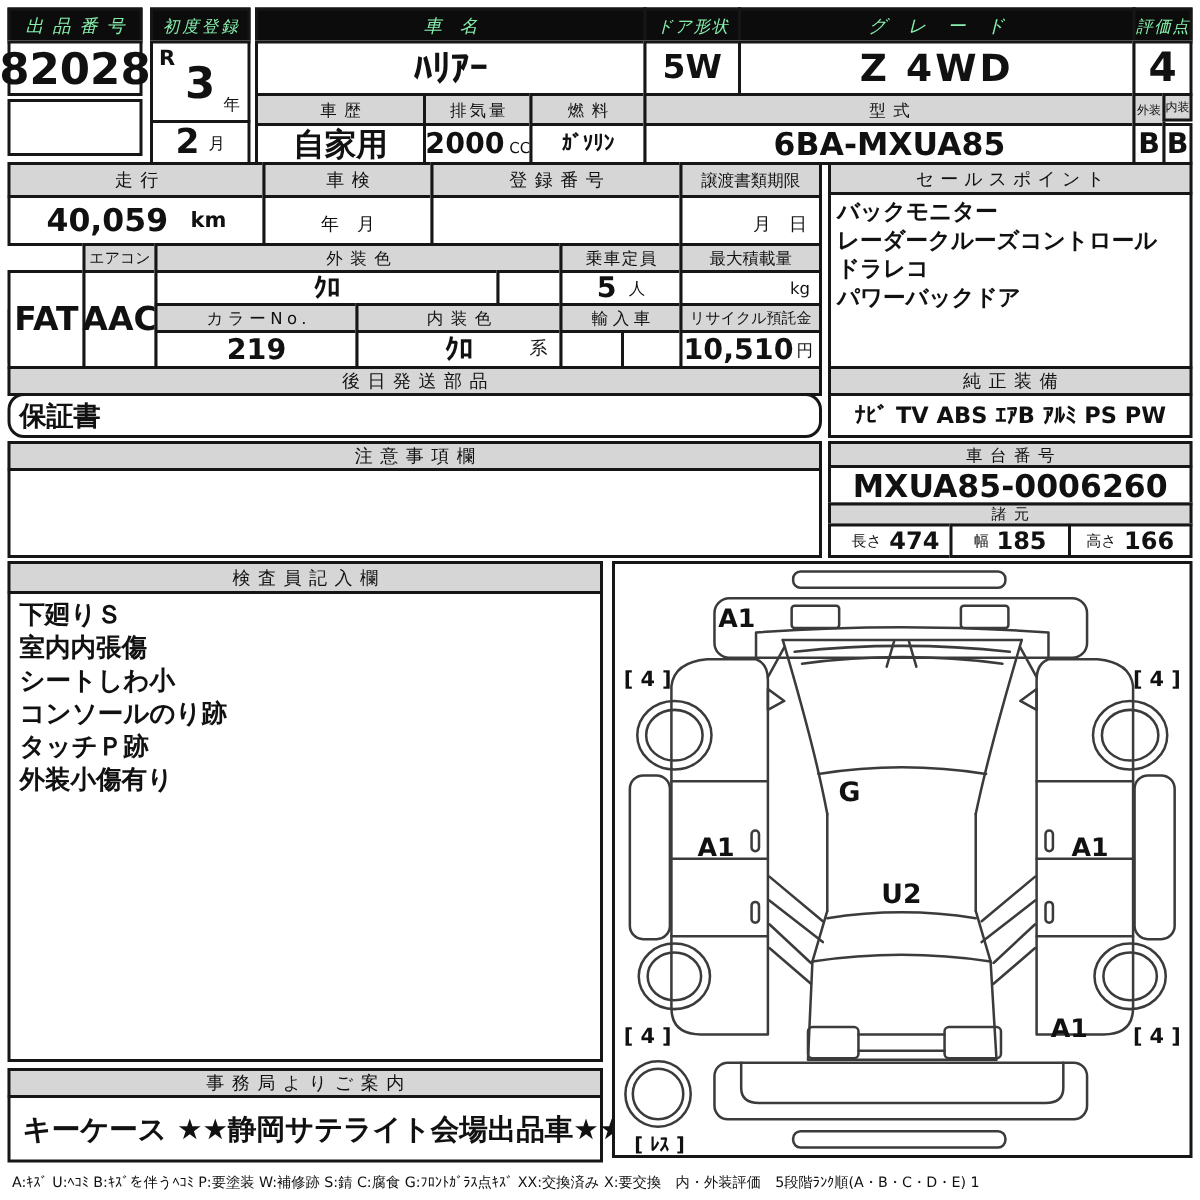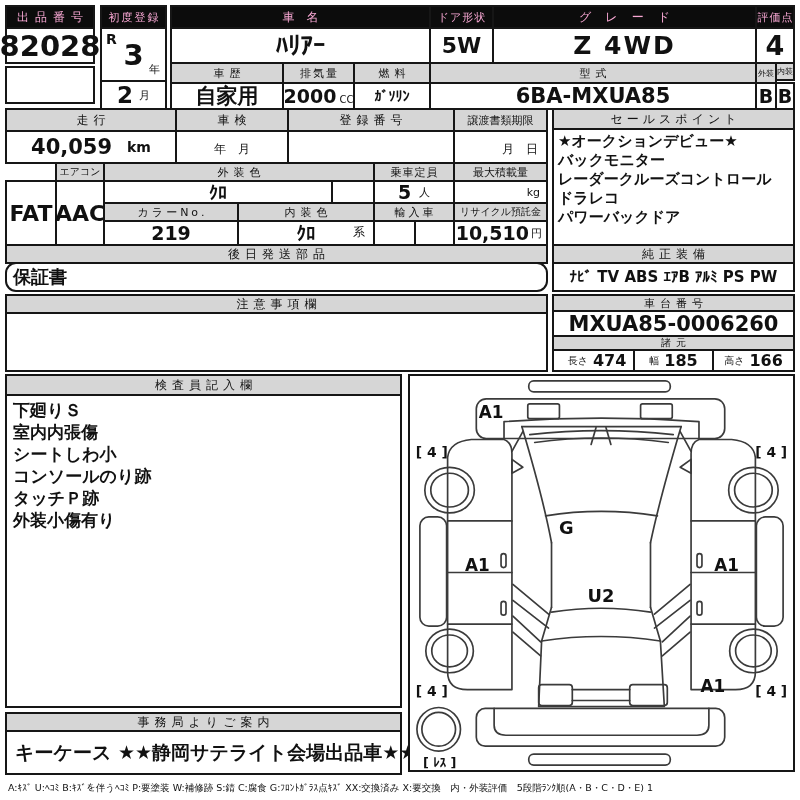--- a/index.html
+++ b/index.html
@@ -1,19 +1,19 @@
 <!DOCTYPE html>
 <html><head>
 <meta charset="utf-8">
 <style>
   html,body{margin:0;padding:0;background:#fff;}
   body{width:800px;height:800px;position:relative;font-family:"DejaVu Sans",sans-serif;color:#111;}
   .cell{position:absolute;box-sizing:border-box;border:2px solid #161616;background:#fff;
         display:flex;align-items:center;justify-content:center;white-space:nowrap;}
-  .hd{background:#0c0c0c;color:#f9a8d4;font-size:12px;letter-spacing:6px;text-indent:6px;}
+  .hd{background:#0c0c0c;color:#86efac;font-size:12px;letter-spacing:6px;text-indent:6px;font-style:italic;}
   .hg{background:#d6d6d6;color:#111;font-size:12px;letter-spacing:5px;text-indent:5px;}
   .v{font-weight:bold;}
   .noborder{border:none;}
   .left{justify-content:flex-start;}
   .right{justify-content:flex-end;}
   .lines{flex-direction:column;align-items:flex-start;justify-content:flex-start;padding:2px 4px;}
   .lines div{font-weight:bold;}
   svg text{font-family:"DejaVu Sans",sans-serif;font-weight:bold;fill:#111;}
 </style>
 </head>
@@ -100,21 +100,20 @@
 </div>
 <div class="cell" style="left:373px;top:220px;width:43px;height:26px;"></div>
 <div class="cell" style="left:414px;top:220px;width:41px;height:26px;"></div>
 <div class="cell right" style="left:453px;top:220px;width:95px;height:26px;padding-right:4px;">
   <span class="v" style="font-size:19px;">10,510</span>
   <span style="font-size:11px;margin-left:2px;align-self:flex-end;padding-bottom:3px;">円</span>
 </div>
 
 <div class="cell hg" style="left:552px;top:108px;width:243px;height:22px;font-size:12px;letter-spacing:4px;text-indent:4px;">セールスポイント</div>
 <div class="cell lines" style="left:552px;top:128px;width:243px;height:118px;">
-  <div style="font-size:15px;line-height:19px;">★オークションデビュー★</div>
   <div style="font-size:15px;line-height:19px;">バックモニター</div>
   <div style="font-size:15px;line-height:19px;">レーダークルーズコントロール</div>
   <div style="font-size:15px;line-height:19px;">ドラレコ</div>
   <div style="font-size:15px;line-height:19px;">パワーバックドア</div>
 </div>
 
 <div class="cell hg" style="left:5px;top:244px;width:543px;height:20px;">後日発送部品</div>
 <div class="cell v left" style="left:5px;top:262px;width:543px;height:30px;font-size:18px;padding-left:6px;border-radius:11px;">保証書</div>
 <div class="cell hg" style="left:552px;top:244px;width:243px;height:20px;">純正装備</div>
 <div class="cell v" style="left:552px;top:262px;width:243px;height:30px;font-size:15px;">ﾅﾋﾞ TV ABS ｴｱB ｱﾙﾐ PS PW</div>

